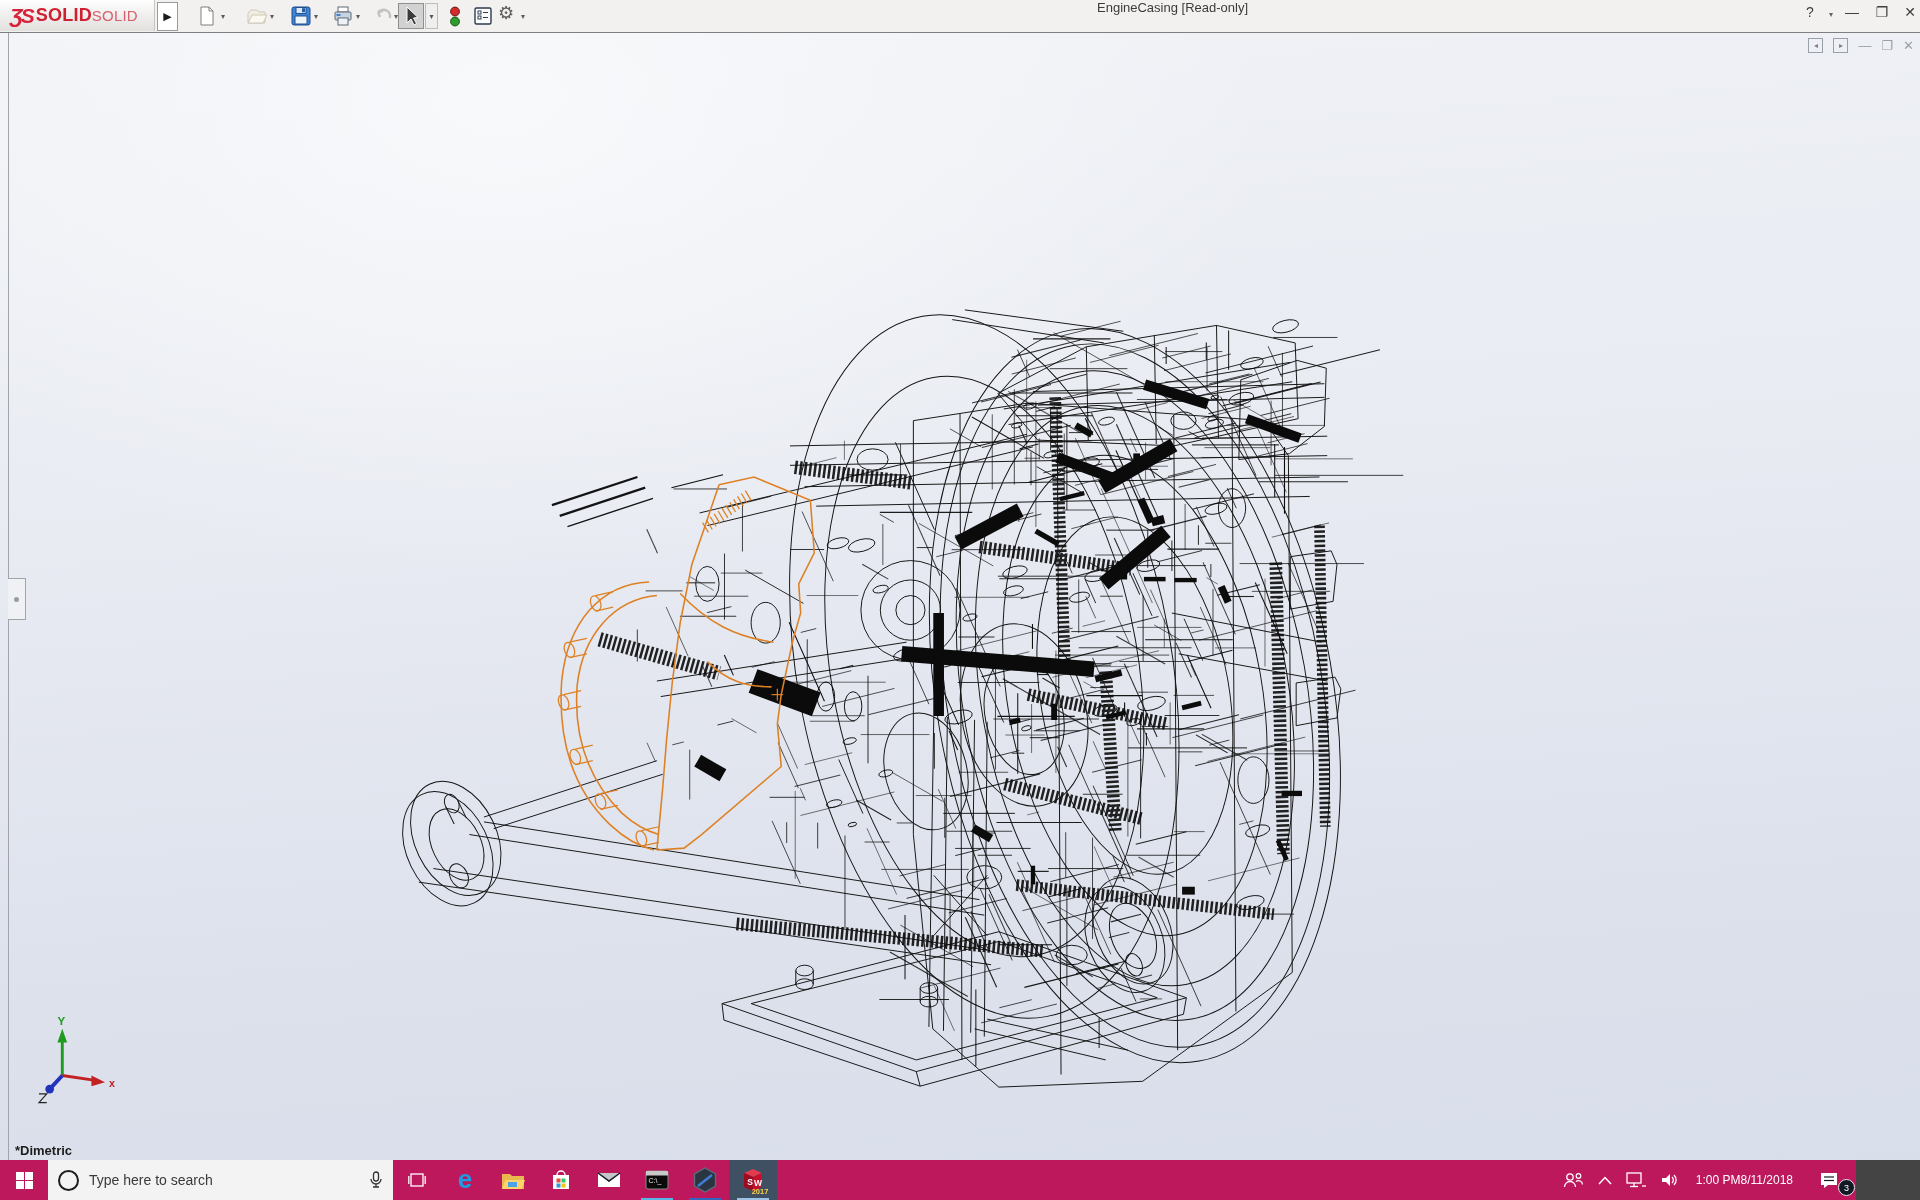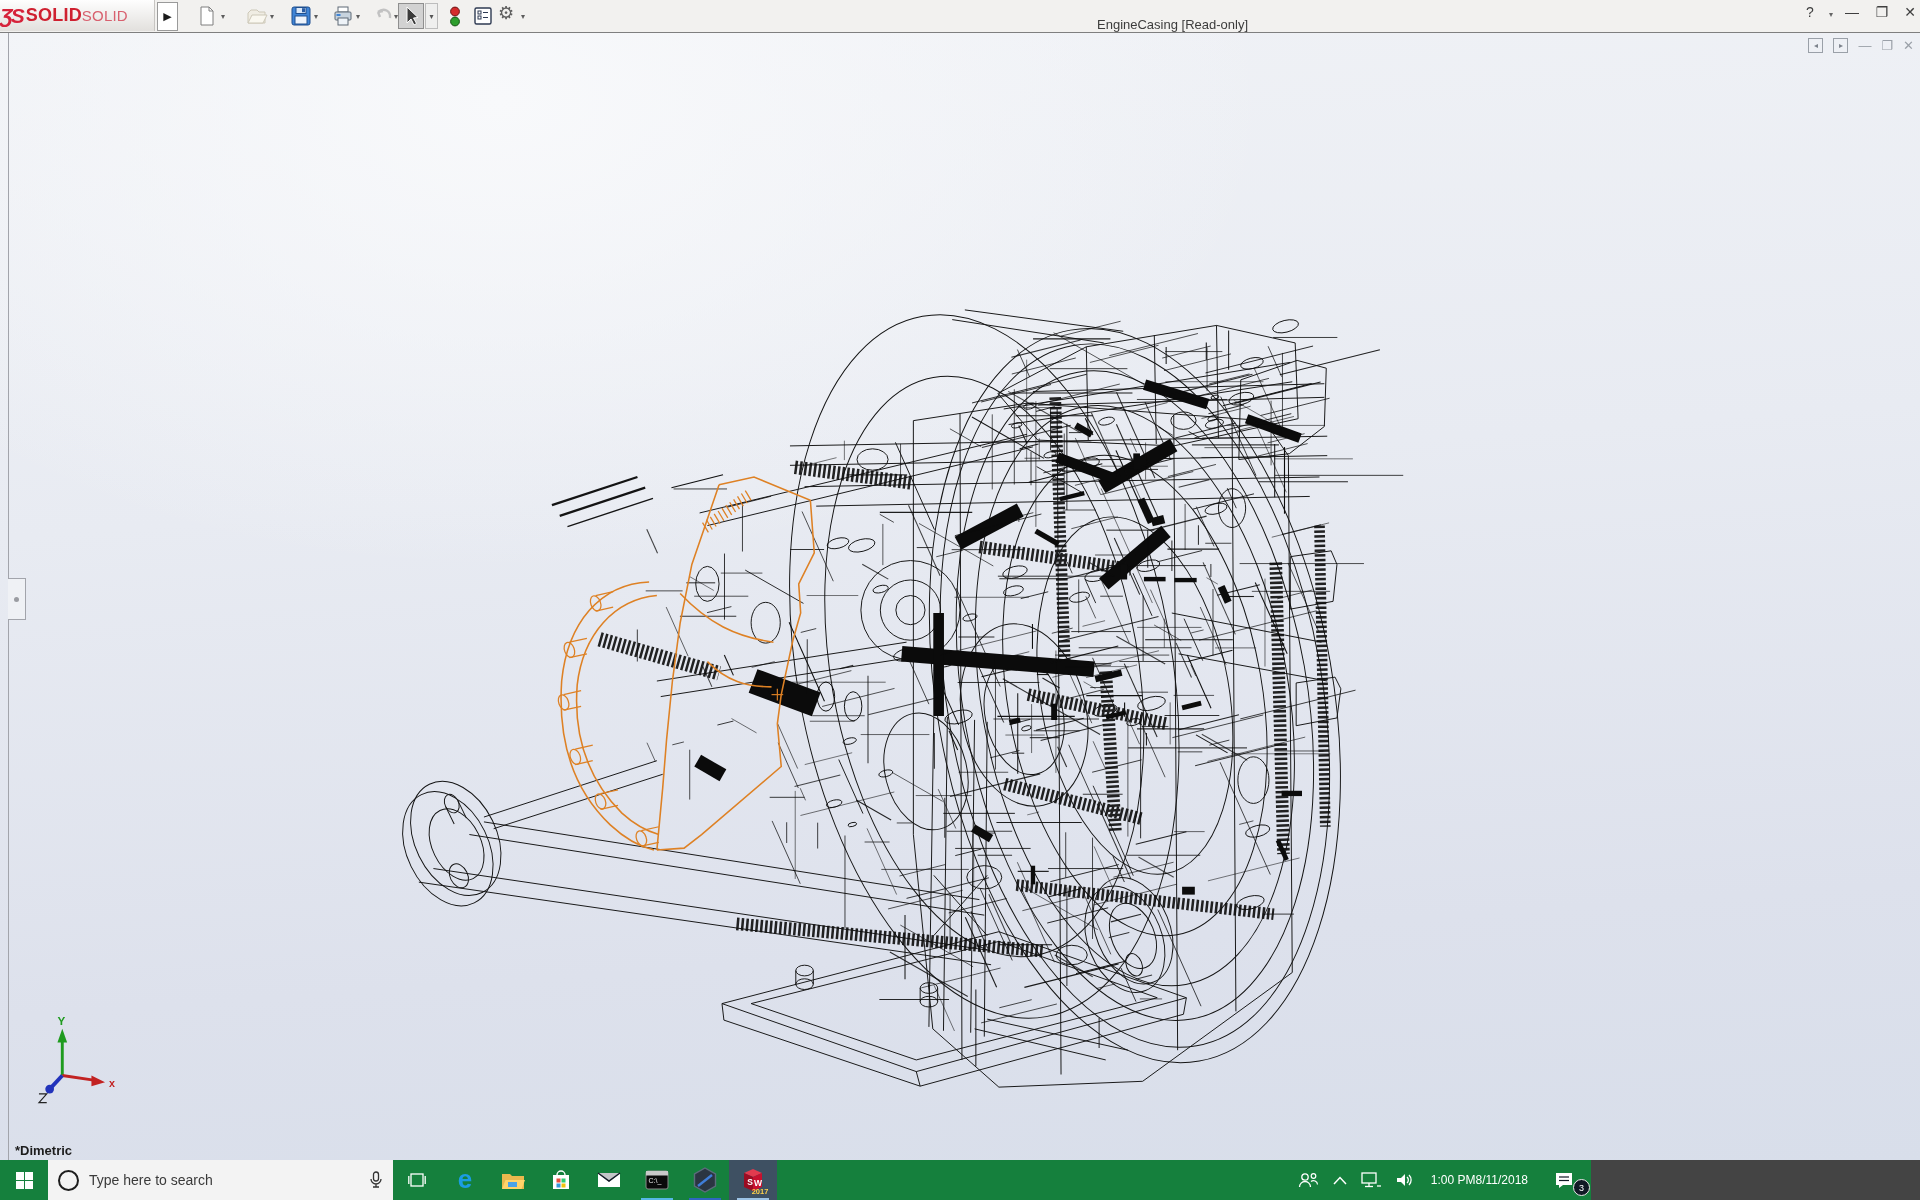--- a/index.html
+++ b/index.html
@@ -1,44 +1,44 @@
 <!DOCTYPE html>
 <html><head>
 <meta charset="utf-8">
 <style>
   html,body{margin:0;padding:0;background:#444;}
   body{width:1920px;height:1200px;position:relative;overflow:hidden;
        font-family:"Liberation Sans",sans-serif;-webkit-font-smoothing:antialiased;}
   
   .titlebar{position:absolute;left:0;top:0;width:1920px;height:32px;background:#f2f1ef;border-bottom:1px solid #7f7f7f;}
-  .logo-panel{position:absolute;left:0;top:0;width:155px;height:31px;background:linear-gradient(180deg,#fefefe,#e2e0dd);border-right:1px solid #c7c5c2;display:flex;align-items:center;box-sizing:border-box;}
+  .logo-panel{position:absolute;left:0;top:0;width:155px;height:31px;background:linear-gradient(180deg,#fefefe,#e2e0dd);border-right:1px solid #c7c5c2;display:flex;align-items:center;padding-left:10px;box-sizing:border-box;}
   .logo-glyph{font-size:21px;font-weight:bold;font-style:italic;color:#d6223a;margin-right:3px;letter-spacing:-2px;}
   .logo-solid{font-size:18px;font-weight:bold;color:#cf2030;letter-spacing:.2px;}
   .logo-works{font-size:15px;font-weight:normal;color:#d8606e;letter-spacing:.2px;}
   .expand-btn{position:absolute;left:157px;top:2px;width:19px;height:27px;background:#fff;border:1px solid #9a9a9a;color:#1a1a1a;font-size:11px;display:flex;align-items:center;justify-content:center;}
   .ti{position:absolute;top:5px;width:22px;height:22px;}
   .caret{position:absolute;top:12px;font-size:8px;color:#5d5d5d;}
   .sel-btn{position:absolute;left:398px;top:3px;width:26px;height:26px;background:#d2d2d2;border:1px solid #8f8f8f;box-sizing:border-box;}
   .sel-caret{position:absolute;left:425px;top:3px;width:13px;height:26px;background:#efefee;border:1px solid #bdbdbd;box-sizing:border-box;color:#555;font-size:8px;text-align:center;line-height:26px;}
-  .win-title{position:absolute;left:1097px;top:17px;font-size:13px;color:#3c3c3c;}
+  .win-title{position:absolute;left:1097px;top:0;font-size:13px;color:#3c3c3c;}
   .tb-ctrl{position:absolute;top:4px;font-size:14px;color:#3f3f3f;width:24px;text-align:center;}
   .tb-ctrl.small{font-size:8px;width:10px;top:10px;color:#666;}
   
   .viewport{position:absolute;left:0;top:33px;width:1920px;height:1127px;overflow:hidden;
      background:radial-gradient(1250px 760px at 26% 6%,#f8f9fb 0%,rgba(248,249,251,0) 62%),linear-gradient(176deg,#f0f2f6 0%,#e8ebf2 40%,#dde1ec 78%,#d8deea 100%);}
   .vp-svg{position:absolute;left:0;top:0;}
   .doc-ctrls{position:absolute;top:3px;right:6px;height:18px;display:flex;align-items:center;gap:10px;}
   .doc-box{width:15px;height:15px;border:1px solid #9aa0a8;color:#7c828c;font-size:8px;display:flex;align-items:center;justify-content:center;box-sizing:border-box;background:transparent;}
   .doc-glyph{color:#9aa0a8;font-size:13px;}
   .edge-line{position:absolute;left:8px;top:0;width:1px;height:1127px;background:#a2a4ab;}
   .edge-tab{position:absolute;left:8px;top:545px;width:17px;height:40px;background:#eff1f5;border:1px solid #a2a4ab;border-left:none;display:flex;align-items:center;justify-content:center;}
   .edge-tab .dot{width:5px;height:5px;border-radius:50%;background:#9a9ca2;}
   .orient-label{position:absolute;left:15px;top:1110px;font-size:13px;font-weight:bold;color:#1c1c1c;}
   
-  .taskbar{position:absolute;left:0;top:1160px;width:1591px;height:40px;background:#15803d;display:flex;align-items:stretch;}
+  .taskbar{position:absolute;left:0;top:1160px;width:1856px;height:40px;background:#be185d;display:flex;align-items:stretch;}
   .tb-start{width:48px;display:flex;align-items:center;justify-content:center;}
   .tb-search{width:345px;background:#f3f3f3;display:flex;align-items:center;padding:0 10px;box-sizing:border-box;gap:10px;}
   .tb-search .ring{width:17px;height:17px;border:2.2px solid #1d1d1d;border-radius:50%;}
   .tb-search .txt{flex:1;font-size:14px;color:#3a3a3a;}
   .tb-cell{width:48px;display:flex;align-items:center;justify-content:center;position:relative;}
   .tb-cell .underline{position:absolute;bottom:0;left:8px;right:8px;height:2px;}
   .tb-cell.active{background:#3e5062;}
   .tray{margin-left:auto;display:flex;align-items:center;}
   .tray-cell{padding:0 7px;display:flex;align-items:center;justify-content:center;position:relative;height:100%;}
   .clock{display:flex;flex-direction:row;align-items:center;justify-content:center;color:#fff;font-size:12px;line-height:14px;padding:0 9px;}

